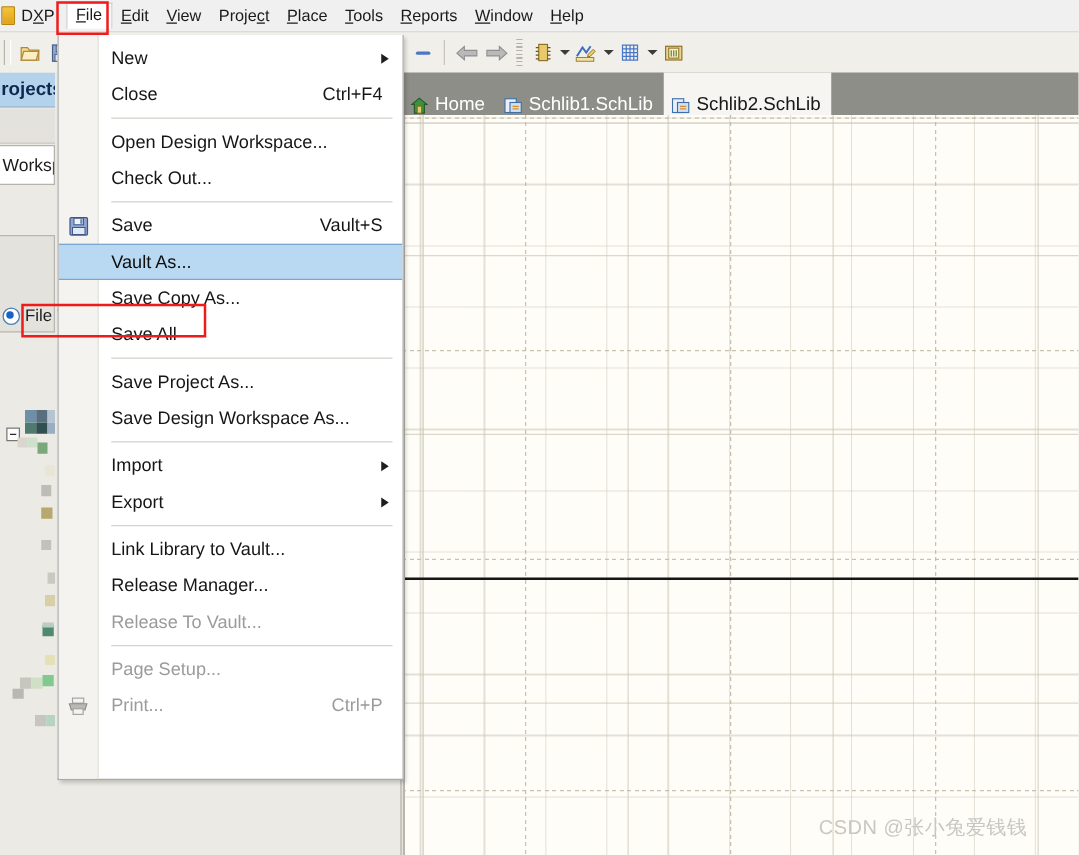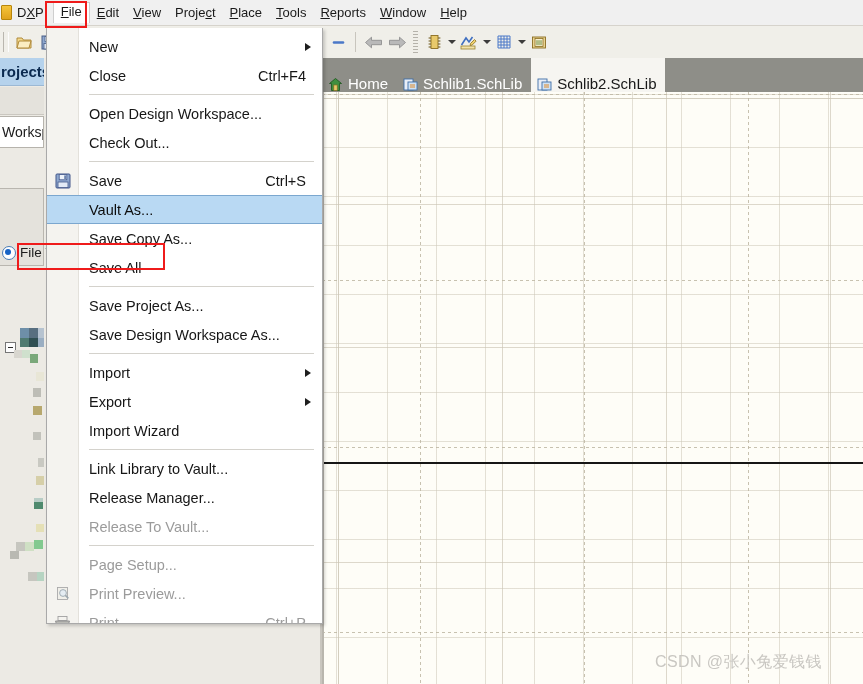--- a/index.html
+++ b/index.html
@@ -631,21 +631,21 @@
     <div class="mrow">
       <span class="micon">
         <svg width="16" height="16" viewBox="0 0 16 16">
           <rect x="1" y="1" width="14" height="14" rx="1" fill="#8fa8cf" stroke="#42578a" stroke-width="1"></rect>
           <rect x="4.2" y="1.6" width="7.6" height="5.2" fill="#eef3fa" stroke="#42578a" stroke-width=".8"></rect>
           <rect x="9.2" y="2.4" width="1.8" height="3.6" fill="#6b83ad"></rect>
           <rect x="3" y="9" width="10" height="5.6" fill="#e2eaf6" stroke="#42578a" stroke-width=".8"></rect>
         </svg>
       </span>
       <span class="mlabel">Save</span>
-      <span class="mshort">Ctrl+S</span>
+      <span class="mshort">Vault+S</span>
     </div>
 
     <div class="mrow selected">
       <span class="mlabel">Vault As...</span>
     </div>
 
     <div class="mrow">
       <span class="mlabel">Save Copy As...</span>
     </div>
 
@@ -668,23 +668,20 @@
     <div class="mrow">
       <span class="mlabel">Import</span>
       <span class="marrow"></span>
     </div>
 
     <div class="mrow">
       <span class="mlabel">Export</span>
       <span class="marrow"></span>
     </div>
 
-    <div class="mrow">
-      <span class="mlabel">Import Wizard</span>
-    </div>
 
     <div class="msep"></div>
 
     <div class="mrow">
       <span class="mlabel">Link Library to Vault...</span>
     </div>
 
     <div class="mrow">
       <span class="mlabel">Release Manager...</span>
     </div>
@@ -692,30 +689,20 @@
     <div class="mrow disabled">
       <span class="mlabel">Release To Vault...</span>
     </div>
 
     <div class="msep"></div>
 
     <div class="mrow disabled">
       <span class="mlabel">Page Setup...</span>
     </div>
 
-    <div class="mrow disabled">
-      <span class="micon">
-        <svg width="17" height="16" viewBox="0 0 17 16">
-          <rect x="2.5" y="1.5" width="10" height="12" fill="#f0efe9" stroke="#a9a9a9" stroke-width=".9"></rect>
-          <circle cx="8" cy="7" r="3.4" fill="#e4ecf2" stroke="#9aa6ae" stroke-width=".9"></circle>
-          <path d="M10.4 9.4l3 3" stroke="#9aa6ae" stroke-width="1.5"></path>
-        </svg>
-      </span>
-      <span class="mlabel">Print Preview...</span>
-    </div>
 
     <div class="mrow disabled">
       <span class="micon">
         <svg width="18" height="16" viewBox="0 0 18 16">
           <rect x="4" y="1.5" width="9" height="4" fill="#f4f3ef" stroke="#a0a0a0" stroke-width=".9"></rect>
           <path d="M1.5 6h14l-1.5 5H3z" fill="#b9b9b4" stroke="#8d8d8d" stroke-width=".9"></path>
           <rect x="4.5" y="10" width="8" height="4.5" fill="#f4f3ef" stroke="#a0a0a0" stroke-width=".9"></rect>
         </svg>
       </span>
       <span class="mlabel">Print...</span>

